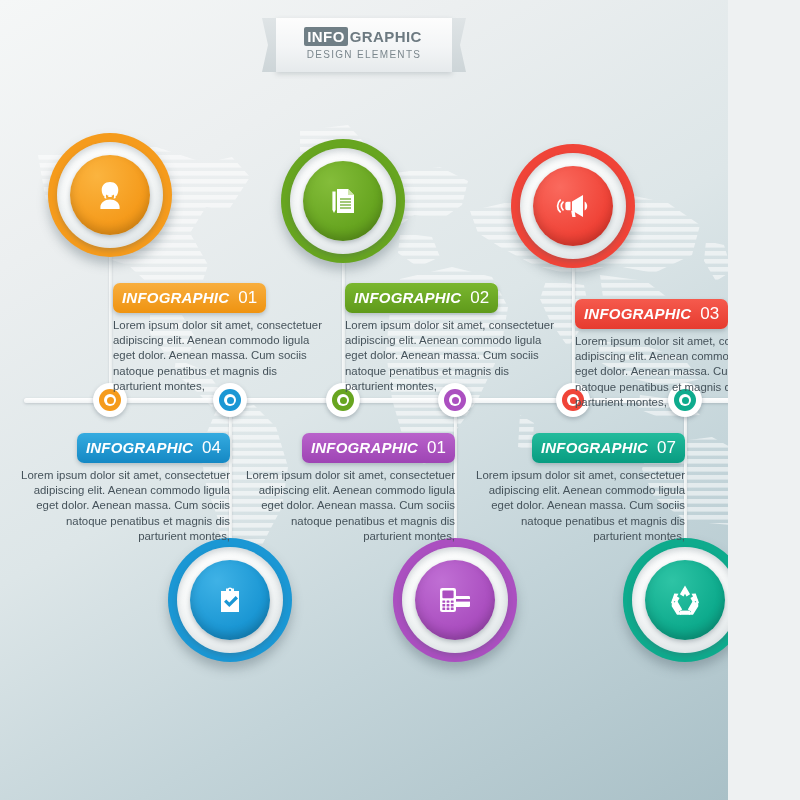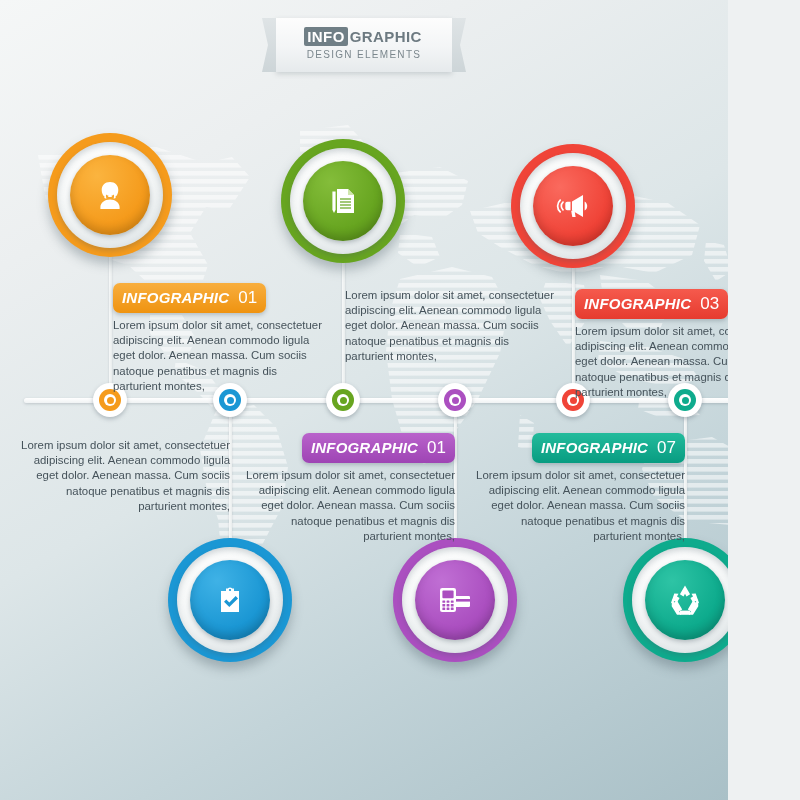--- a/index.html
+++ b/index.html
@@ -325,31 +325,37 @@
   </div>
 
   <div class="panel left-al" style="left:113px;top:283px;">
     <div class="pill" style="background:linear-gradient(180deg,#f8ae3e,#ef9310);">
       <span class="word">INFOGRAPHIC</span><span class="num">01</span>
     </div>
     <div class="body-text">Lorem ipsum dolor sit amet, consectetuer adipiscing elit. Aenean commodo ligula eget dolor. Aenean massa. Cum sociis natoque penatibus et magnis dis parturient montes,</div>
   </div>
 
   <div class="panel left-al" style="left:345px;top:283px;">
-    <div class="body-text">Lorem ipsum dolor sit amet, consectetuer adipiscing elit. Aenean commodo ligula eget dolor. Aenean massa. Cum sociis natoque penatibus et magnis dis parturient montes,</div>
-  </div>
-
-  <div class="panel left-al" style="left:575px;top:289px;">
+    <div class="pill" style="background:linear-gradient(180deg,#7ab72f,#5f9a1b);">
+      <span class="word">INFOGRAPHIC</span><span class="num">02</span>
+    </div>
+    <div class="body-text">Lorem ipsum dolor sit amet, consectetuer adipiscing elit. Aenean commodo ligula eget dolor. Aenean massa. Cum sociis natoque penatibus et magnis dis parturient montes,</div>
+  </div>
+
+  <div class="panel left-al" style="left:575px;top:299px;">
     <div class="pill" style="background:linear-gradient(180deg,#f55a4d,#e63b2f);">
       <span class="word">INFOGRAPHIC</span><span class="num">03</span>
     </div>
     <div class="body-text">Lorem ipsum dolor sit amet, consectetuer adipiscing elit. Aenean commodo ligula eget dolor. Aenean massa. Cum sociis natoque penatibus et magnis dis parturient montes,</div>
   </div>
 
   <div class="panel right-al" style="left:20px;top:433px;width:210px;">
+    <div class="pill" style="background:linear-gradient(180deg,#35abe0,#1488c4);">
+      <span class="word">INFOGRAPHIC</span><span class="num">04</span>
+    </div>
     <div class="body-text">Lorem ipsum dolor sit amet, consectetuer adipiscing elit. Aenean commodo ligula eget dolor. Aenean massa. Cum sociis natoque penatibus et magnis dis parturient montes,</div>
   </div>
 
   <div class="panel right-al" style="left:245px;top:433px;width:210px;">
     <div class="pill" style="background:linear-gradient(180deg,#b963cb,#9e44b4);">
       <span class="word">INFOGRAPHIC</span><span class="num">01</span>
     </div>
     <div class="body-text">Lorem ipsum dolor sit amet, consectetuer adipiscing elit. Aenean commodo ligula eget dolor. Aenean massa. Cum sociis natoque penatibus et magnis dis parturient montes,</div>
   </div>
 

